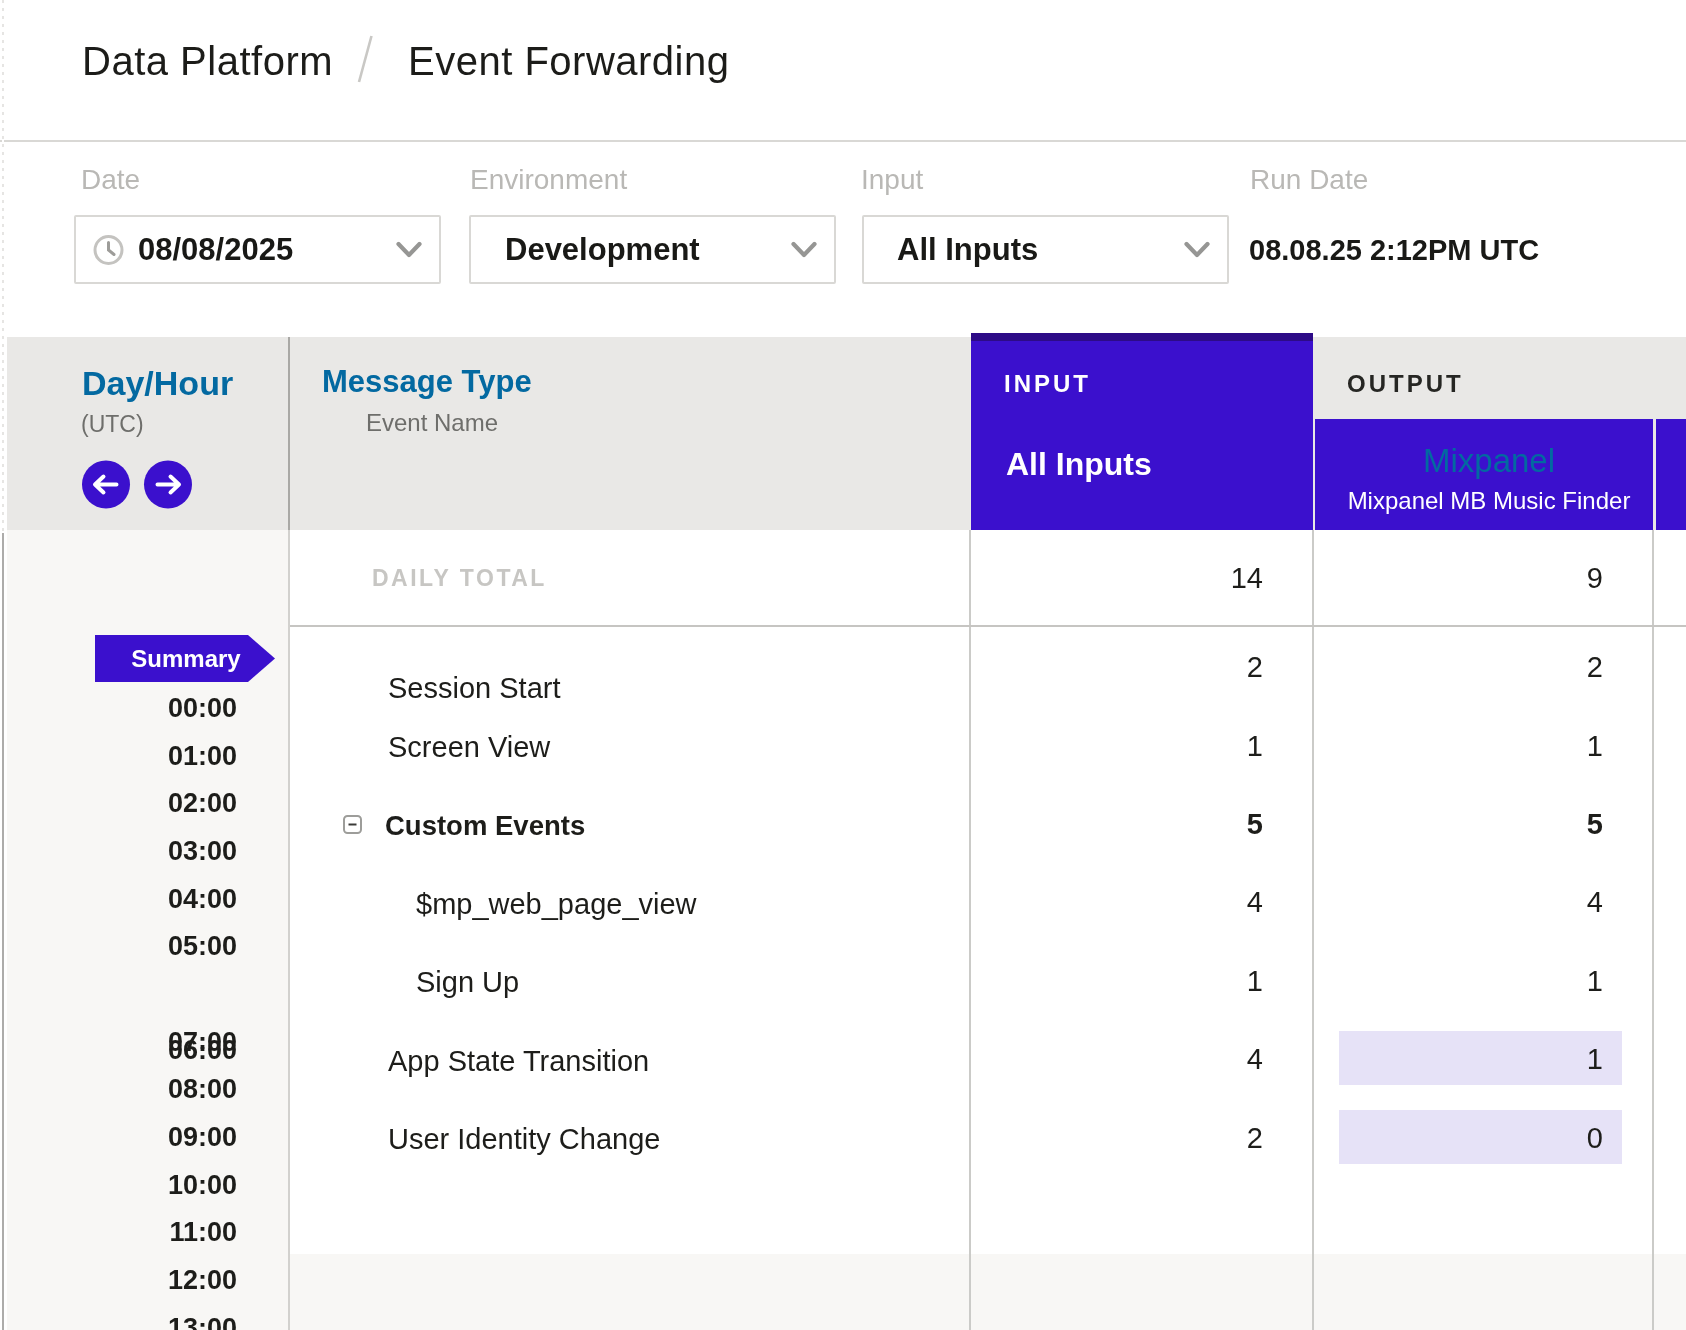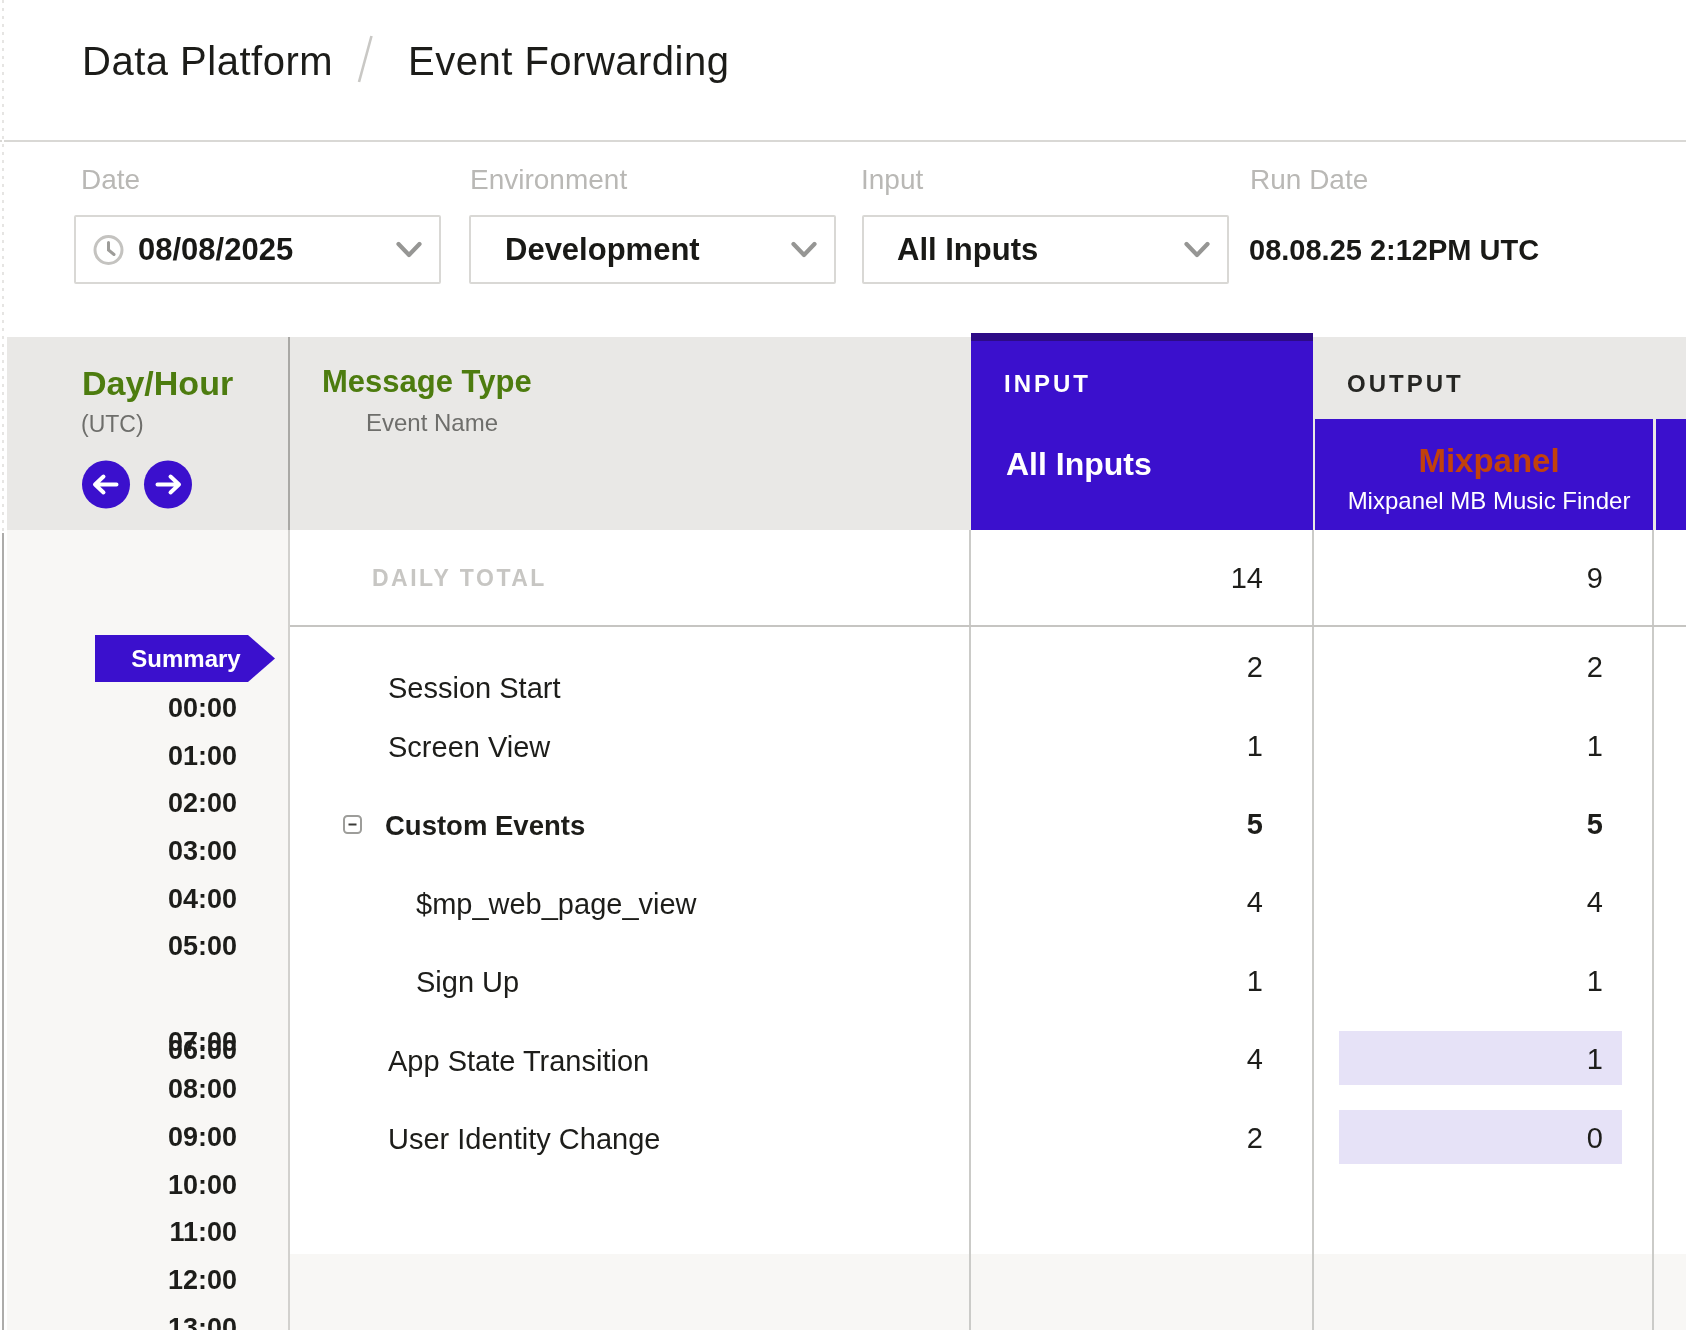--- a/index.html
+++ b/index.html
@@ -14,21 +14,21 @@
 
   
   .flabel { top:166px; font-size:28px; color:#b9b8b5; line-height:1; }
   .fbox { top:215px; height:69px; width:367px; border:2px solid #d9d8d5; background:#fff; border-radius:2px; }
   .fval { position:absolute; top:50%; transform:translateY(-50%); font-weight:bold; font-size:31px; color:#191916; white-space:nowrap; }
   .chev { position:absolute; right:17px; top:50%; transform:translateY(-50%); }
 
   
   .band { top:337px; left:7px; width:1679px; height:193px; background:#e9e8e6; }
   .vsep-h { top:337px; left:288px; width:2px; height:193px; background:#a9a8a5; }
-  .colhead { font-weight:bold; font-size:34px; color:#4d7c0f; line-height:1; }
+  .colhead { font-weight:bold; font-size:34px; color:#0369a1; line-height:1; }
   .colsub { font-size:23px; color:#6e6e6b; line-height:1; }
 
   .inputblk { top:333px; left:971px; width:342px; height:197px; background:#3b10cd; border-top:8px solid #2d0b87; }
   .mixblk { top:419px; left:1315px; width:338px; height:111px; background:#3b10cd; }
   .nextblk { top:419px; left:1656px; width:30px; height:111px; background:#3b10cd; }
   .outlabel { top:371px; font-weight:bold; font-size:24px; letter-spacing:3px; line-height:1; }
 
   
   .sidebar { top:530px; left:7px; width:282px; height:800px; background:#f8f7f5; }
   .vsep-b { top:530px; left:288px; width:2px; height:800px; background:#d2d1ce; }
@@ -99,21 +99,21 @@
 <div class="abs colhead" style="left:322px; top:366px; font-size:31px;">Message Type</div>
 <div class="abs colsub" style="left:366px; top:411px; font-size:24px;">Event Name</div>
 
 <div class="abs inputblk"></div>
 <div class="abs outlabel" style="left:1004px; top:372px; color:#fff;">INPUT</div>
 <div class="abs" style="left:1006px; top:448px; color:#fff; font-weight:bold; font-size:32px; line-height:1;">All Inputs</div>
 
 <div class="abs outlabel" style="left:1347px; top:372px; color:#262623;">OUTPUT</div>
 <div class="abs mixblk"></div>
 <div class="abs nextblk"></div>
-<div class="abs" style="left:1320px; top:444px; width:338px; text-align:center; color:#c2410c; font-weight:bold; font-size:33px; line-height:1;">Mixpanel</div>
+<div class="abs" style="left:1320px; top:444px; width:338px; text-align:center; color:#0369a1; font-weight:normal; font-size:33px; line-height:1;">Mixpanel</div>
 <div class="abs" style="left:1320px; top:489px; width:338px; text-align:center; color:#fff; font-size:24px; line-height:1;">Mixpanel MB Music Finder</div>
 
 <div class="abs sidebar"></div>
 <div class="abs vsep-b"></div>
 <div class="abs botband"></div>
 <div class="abs vline" style="left:969px;"></div>
 <div class="abs vline" style="left:1312px;"></div>
 <div class="abs vline" style="left:1652px;"></div>
 
 <svg class="abs" style="left:95px; top:635px;" width="180" height="47" viewBox="0 0 180 47">

